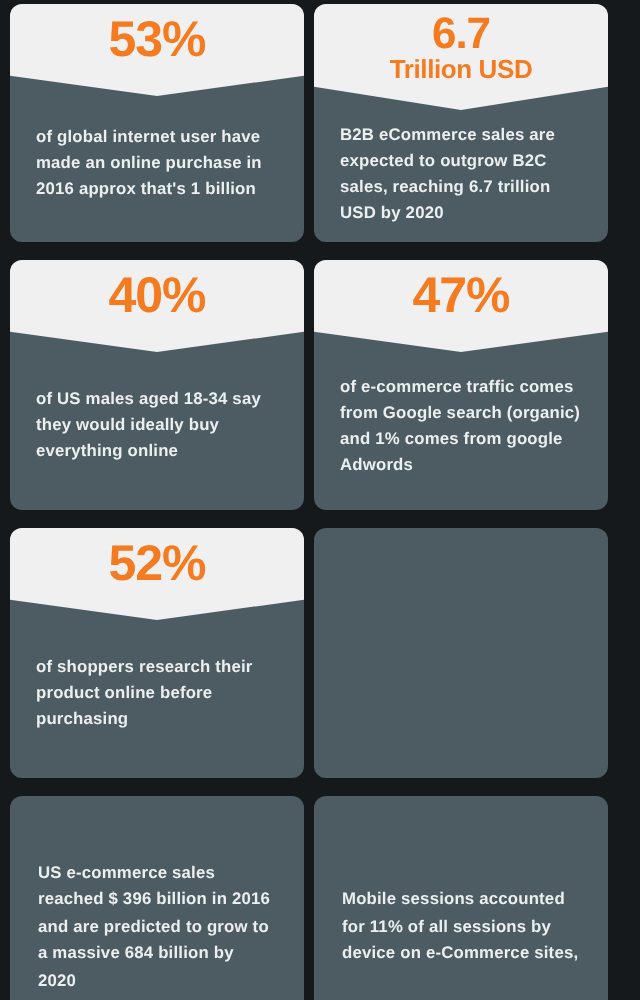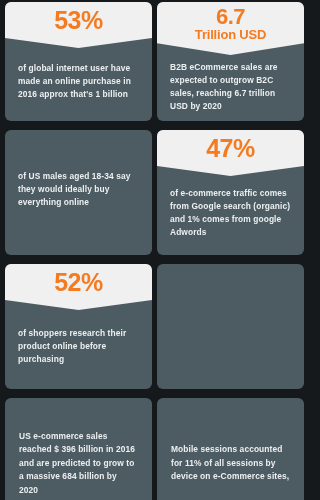--- a/index.html
+++ b/index.html
@@ -93,20 +93,23 @@
     <div class="card-head two-line">
       <div class="stat">6.7</div>
       <div class="stat-sub">Trillion USD</div>
     </div>
     <div class="card-body">
       <p>B2B eCommerce sales are expected to outgrow B2C sales, reaching 6.7 trillion USD by 2020</p>
     </div>
   </div>
 
   <div class="card">
+    <div class="card-head">
+      <div class="stat">40%</div>
+    </div>
     <div class="card-body">
       <p>of US males aged 18-34 say they would ideally buy everything online</p>
     </div>
   </div>
 
   <div class="card">
     <div class="card-head">
       <div class="stat">47%</div>
     </div>
     <div class="card-body">

